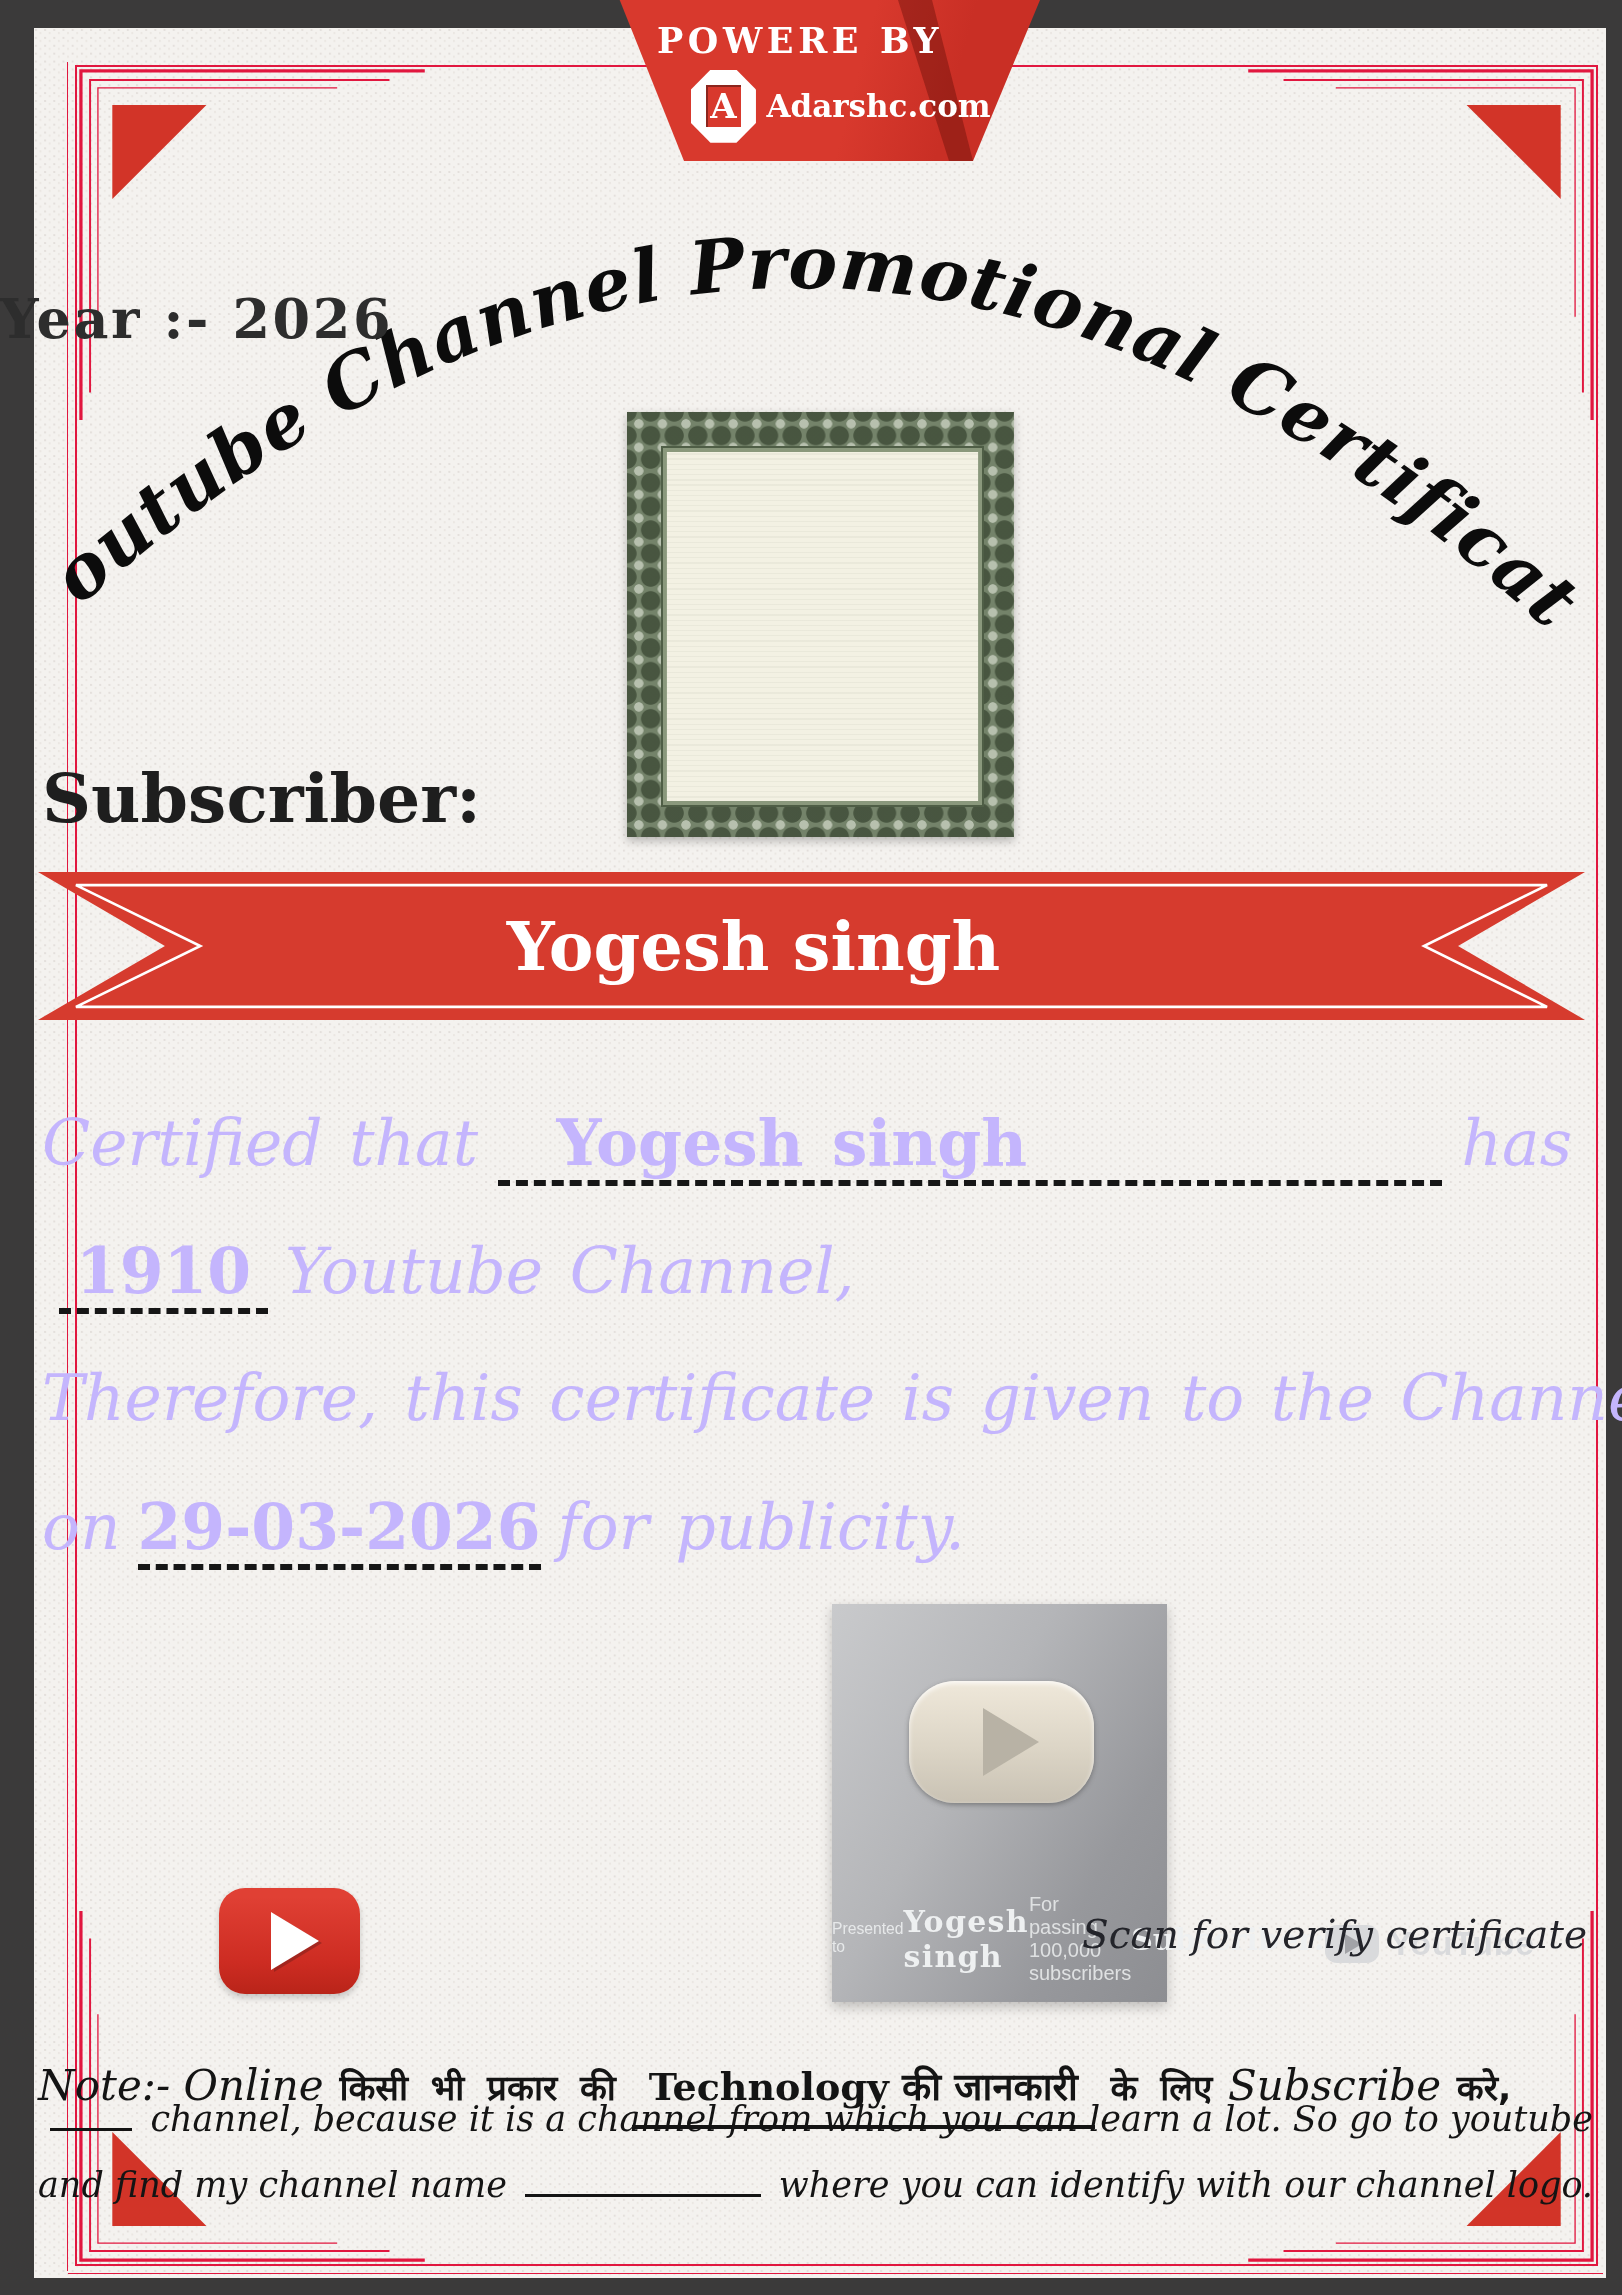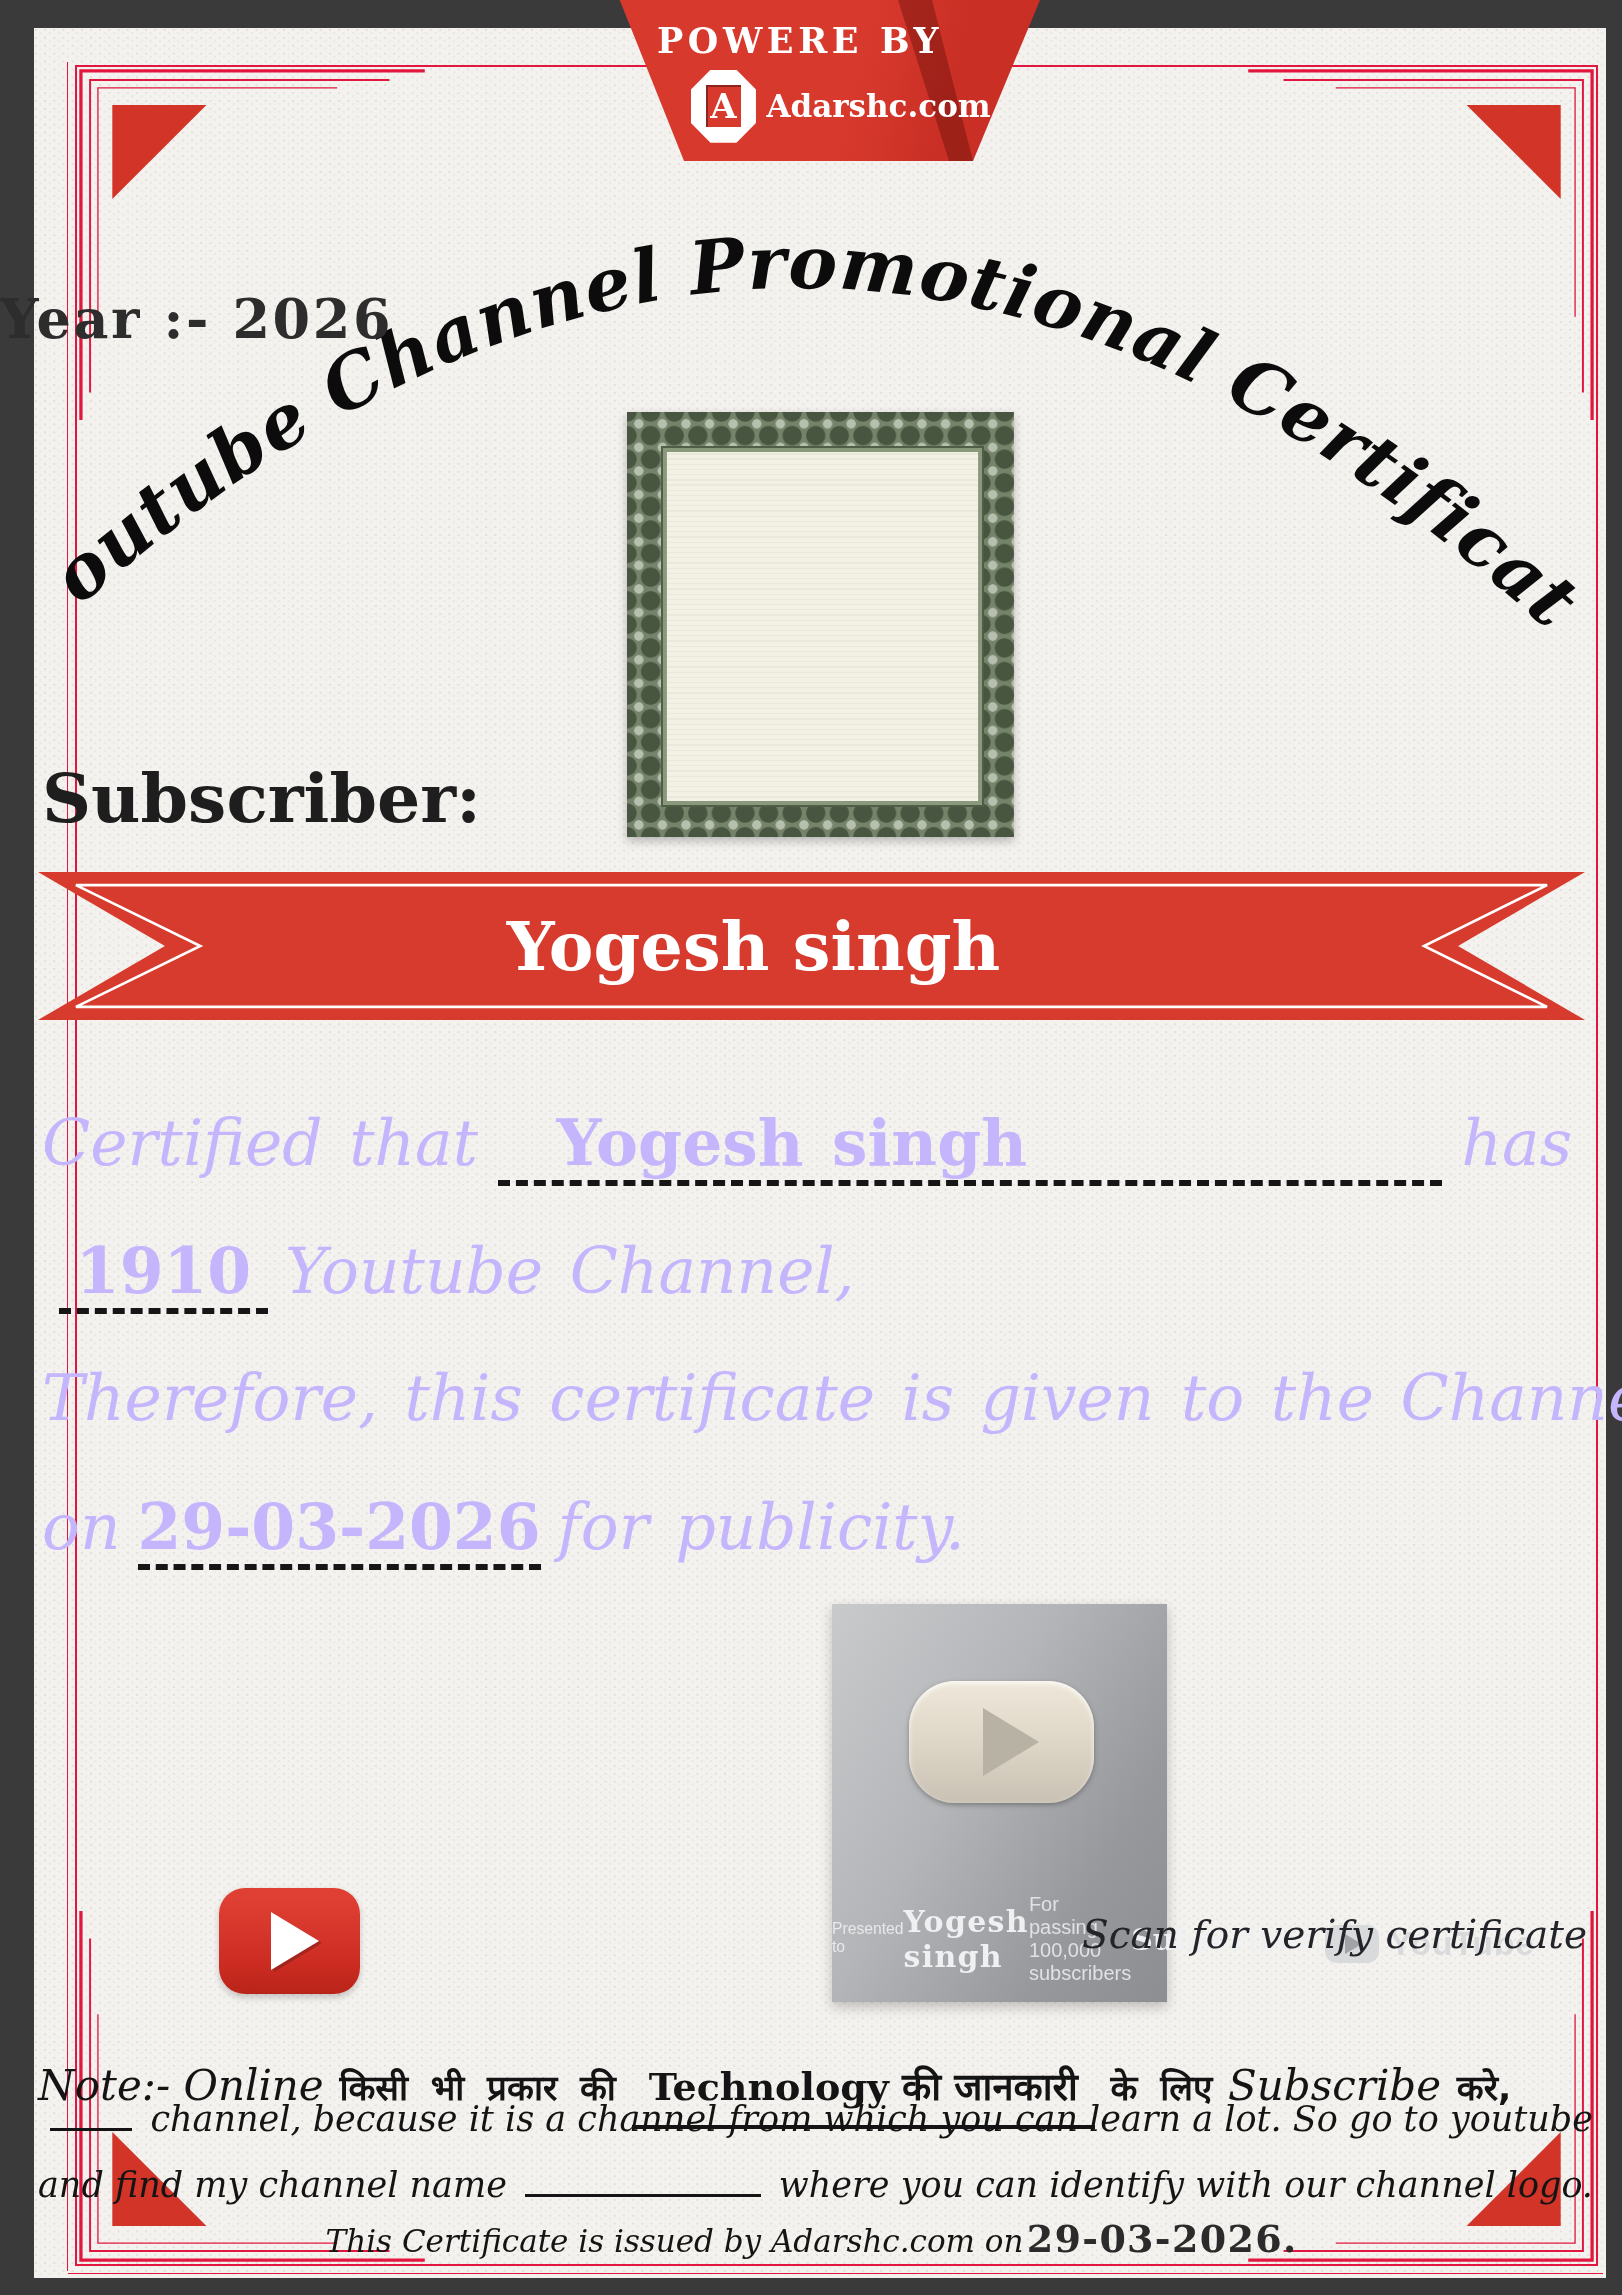--- a/index.html
+++ b/index.html
@@ -234,18 +234,14 @@
   <div class="note2">
     <span class="n-blank" style="width:228px;"></span>
     <span>channel, because it is a channel from which you can learn a lot. So go to youtube</span>
   </div>
   <div class="note3">
     <span>and find my channel name</span>
     <span class="n-blank" style="width:308px;"></span>
     <span>where you can identify with our channel logo.</span>
   </div>
 
-  <div class="footer-line">
-    <span class="f-italic">This Certificate is issued by Adarshc.com on</span>
-    <span class="f-date">29-03-2026.</span>
-  </div>
 </div>
 
 
 </body></html>

